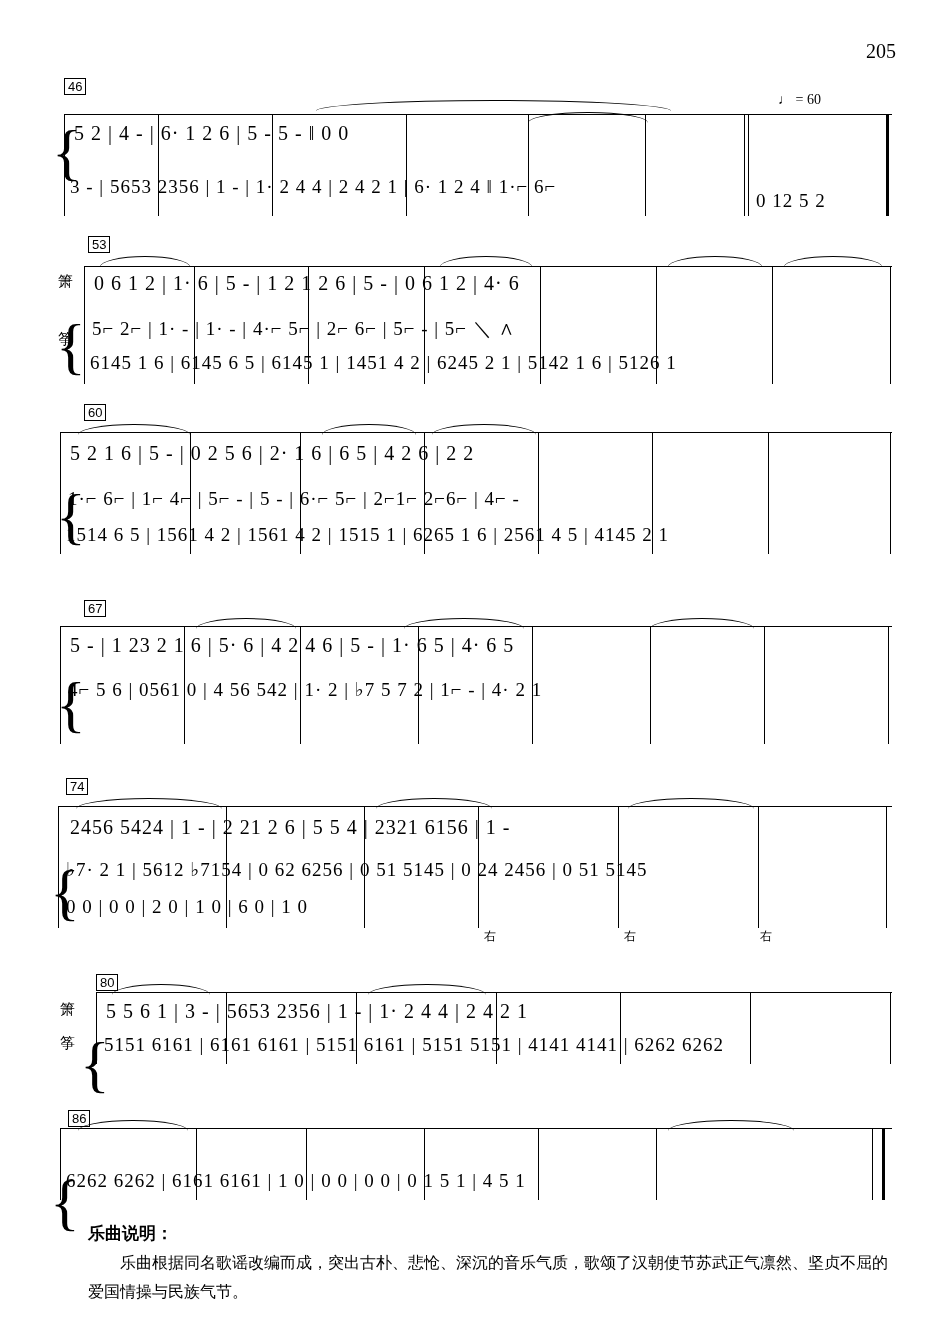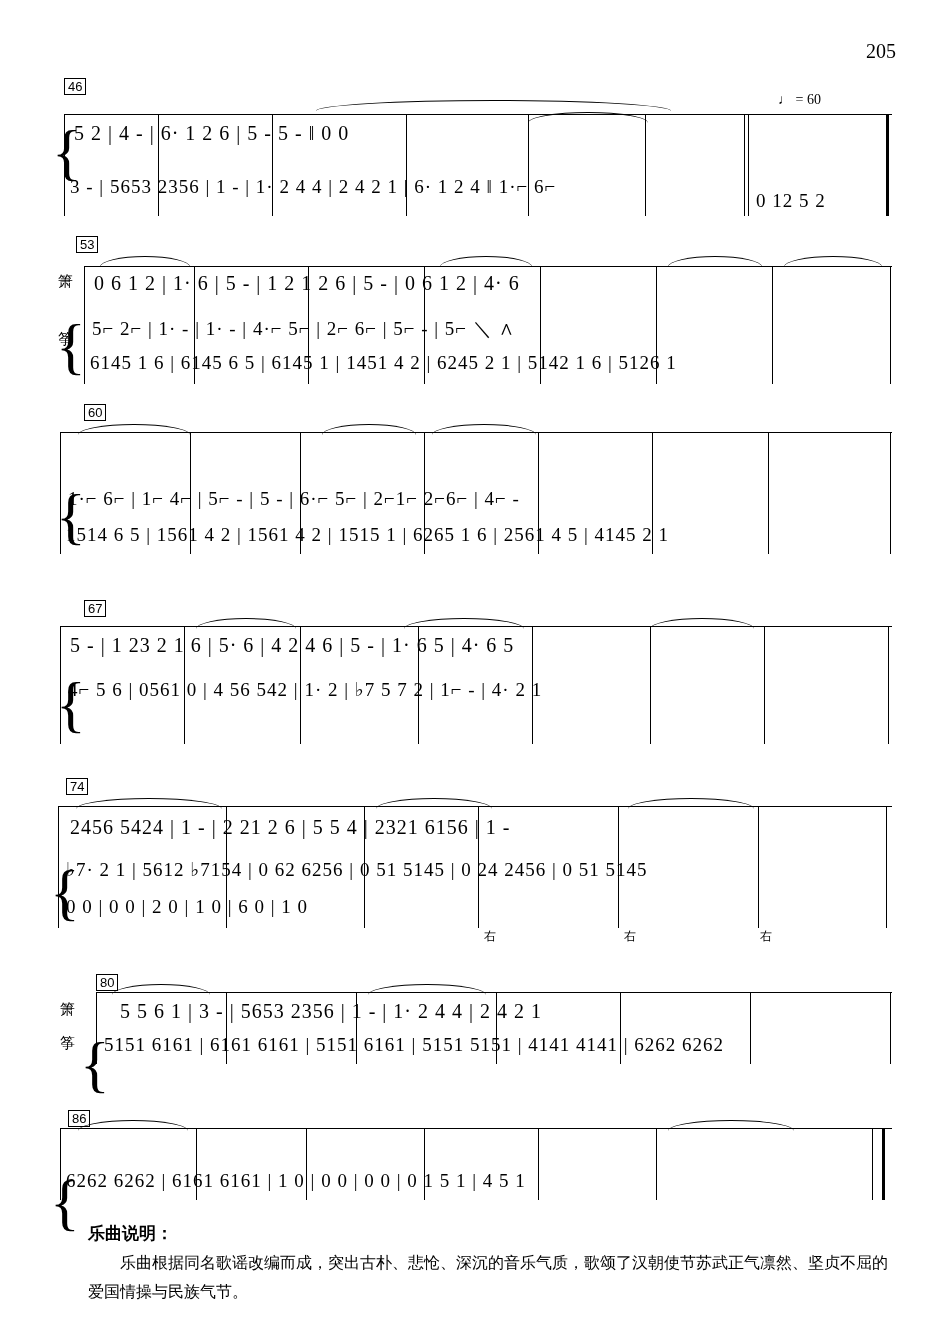--- a/index.html
+++ b/index.html
@@ -58,21 +58,21 @@
   <div class="vbar" style="left:748px;top:114px;height:102px;"></div>
   <div class="vbar thick" style="left:886px;top:114px;height:102px;"></div>
 
   <div class="slur" style="left:316px;top:100px;width:355px;"></div>
   <div class="slur" style="left:528px;top:112px;width:120px;"></div>
 
   <div class="notes row-a" style="left:74px;top:122px;">5  2  | 4   -  | 6·  1  2  6 | 5   -   5   -  ‖ 0      0</div>
   <div class="notes row-b" style="left:70px;top:176px;">3   -  | 5653  2356 | 1   -  | 1· 2 4 4 | 2 4  2 1 | 6· 1 2 4 ‖ 1·⌐    6⌐</div>
   <div class="notes row-c" style="left:756px;top:190px;">0  12   5 2</div>
 
-  <div class="sysnum" style="left:76px;top:236px;">53</div>
+  <div class="sysnum" style="left:88px;top:236px;">53</div>
   <div class="lbl" style="left:58px;top:272px;">箫</div>
   <div class="lbl" style="left:58px;top:330px;">筝</div>
   <div class="brace" style="left:56px;top:322px;">{</div>
 
   <div class="staffline" style="left:84px;top:266px;width:808px;"></div>
   <div class="vbar" style="left:84px;top:266px;height:118px;"></div>
   <div class="vbar" style="left:194px;top:266px;height:118px;"></div>
   <div class="vbar" style="left:308px;top:266px;height:118px;"></div>
   <div class="vbar" style="left:424px;top:266px;height:118px;"></div>
   <div class="vbar" style="left:540px;top:266px;height:118px;"></div>
@@ -99,20 +99,21 @@
   <div class="vbar" style="left:424px;top:432px;height:122px;"></div>
   <div class="vbar" style="left:538px;top:432px;height:122px;"></div>
   <div class="vbar" style="left:652px;top:432px;height:122px;"></div>
   <div class="vbar" style="left:768px;top:432px;height:122px;"></div>
   <div class="vbar" style="left:890px;top:432px;height:122px;"></div>
 
   <div class="slur" style="left:78px;top:424px;width:112px;"></div>
   <div class="slur" style="left:322px;top:424px;width:94px;"></div>
   <div class="slur" style="left:432px;top:424px;width:104px;"></div>
 
+  <div class="notes row-a" style="left:70px;top:442px;">5 2   1 6 | 5   -  | 0 2   5 6 | 2·    1 6 | 6   5 | 4 2   6 | 2 2</div>
   <div class="notes row-b" style="left:68px;top:488px;">1·⌐     6⌐ | 1⌐   4⌐ | 5⌐   -  | 5   -  | 6·⌐    5⌐ | 2⌐1⌐ 2⌐6⌐ | 4⌐ -</div>
   <div class="notes row-c" style="left:66px;top:524px;">1514  6 5 | 1561  4 2 | 1561  4 2 | 1515  1 | 6265  1 6 | 2561  4 5 | 4145  2 1</div>
 
   <div class="sysnum" style="left:84px;top:600px;text-align:right;">67</div>
   <div class="brace" style="left:56px;top:680px;">{</div>
 
   <div class="staffline" style="left:60px;top:626px;width:832px;"></div>
   <div class="vbar" style="left:60px;top:626px;height:118px;"></div>
   <div class="vbar" style="left:184px;top:626px;height:118px;"></div>
   <div class="vbar" style="left:300px;top:626px;height:118px;"></div>
@@ -163,21 +164,21 @@
   <div class="vbar" style="left:226px;top:992px;height:72px;"></div>
   <div class="vbar" style="left:356px;top:992px;height:72px;"></div>
   <div class="vbar" style="left:496px;top:992px;height:72px;"></div>
   <div class="vbar" style="left:620px;top:992px;height:72px;"></div>
   <div class="vbar" style="left:750px;top:992px;height:72px;"></div>
   <div class="vbar" style="left:890px;top:992px;height:72px;"></div>
 
   <div class="slur" style="left:112px;top:984px;width:98px;"></div>
   <div class="slur" style="left:368px;top:984px;width:118px;"></div>
 
-  <div class="notes row-a" style="left:106px;top:1000px;margin-left:14px;">5 5  6 1 | 3   -  | 5653  2356 | 1   -  | 1· 2 4 4 | 2 4  2 1</div>
+  <div class="notes row-a" style="left:106px;top:1000px;">5 5  6 1 | 3   -  | 5653  2356 | 1   -  | 1· 2 4 4 | 2 4  2 1</div>
   <div class="notes row-b" style="left:104px;top:1034px;">5151  6161 | 6161  6161 | 5151  6161 | 5151  5151 | 4141  4141 | 6262  6262</div>
 
   <div class="sysnum" style="left:68px;top:1110px;">86</div>
   <div class="brace" style="left:50px;top:1178px;">{</div>
 
   <div class="staffline" style="left:60px;top:1128px;width:832px;"></div>
   <div class="vbar" style="left:60px;top:1128px;height:72px;"></div>
   <div class="vbar" style="left:196px;top:1128px;height:72px;"></div>
   <div class="vbar" style="left:306px;top:1128px;height:72px;"></div>
   <div class="vbar" style="left:424px;top:1128px;height:72px;"></div>

